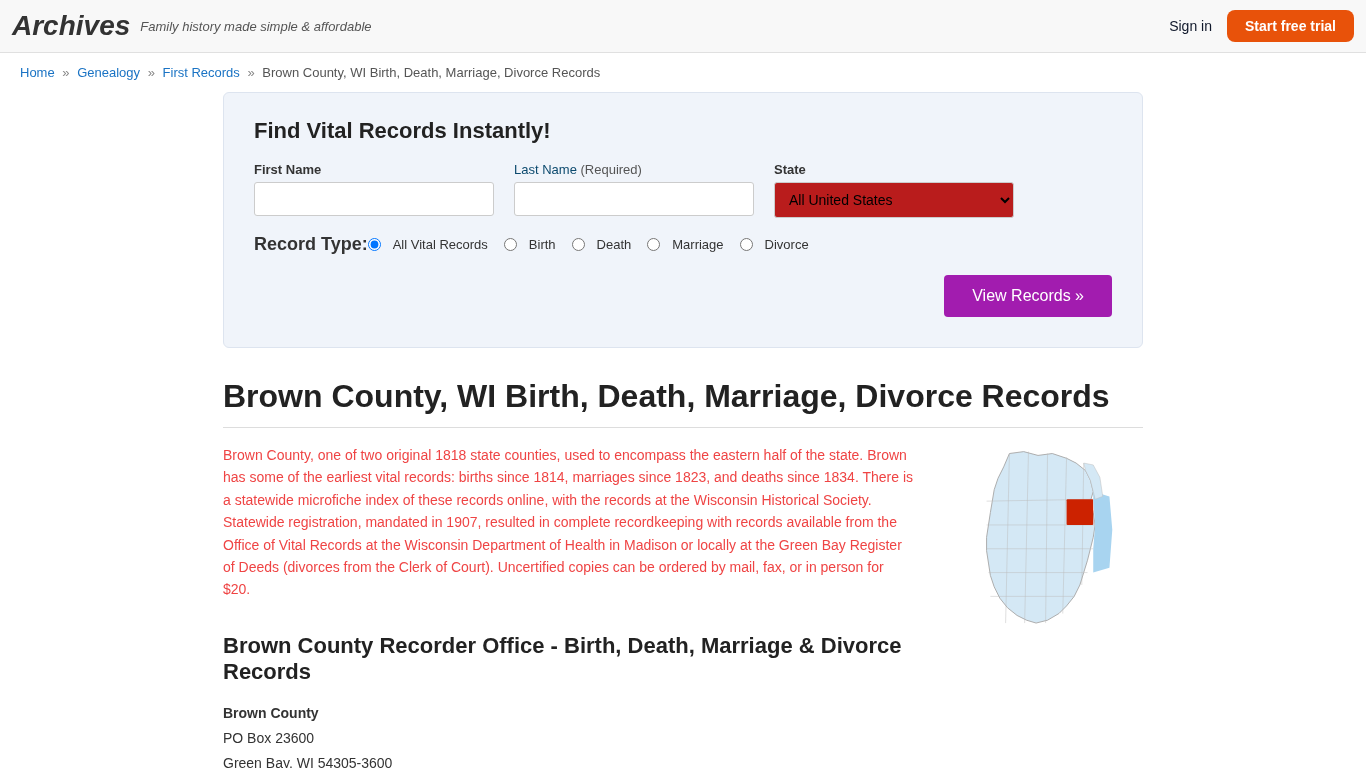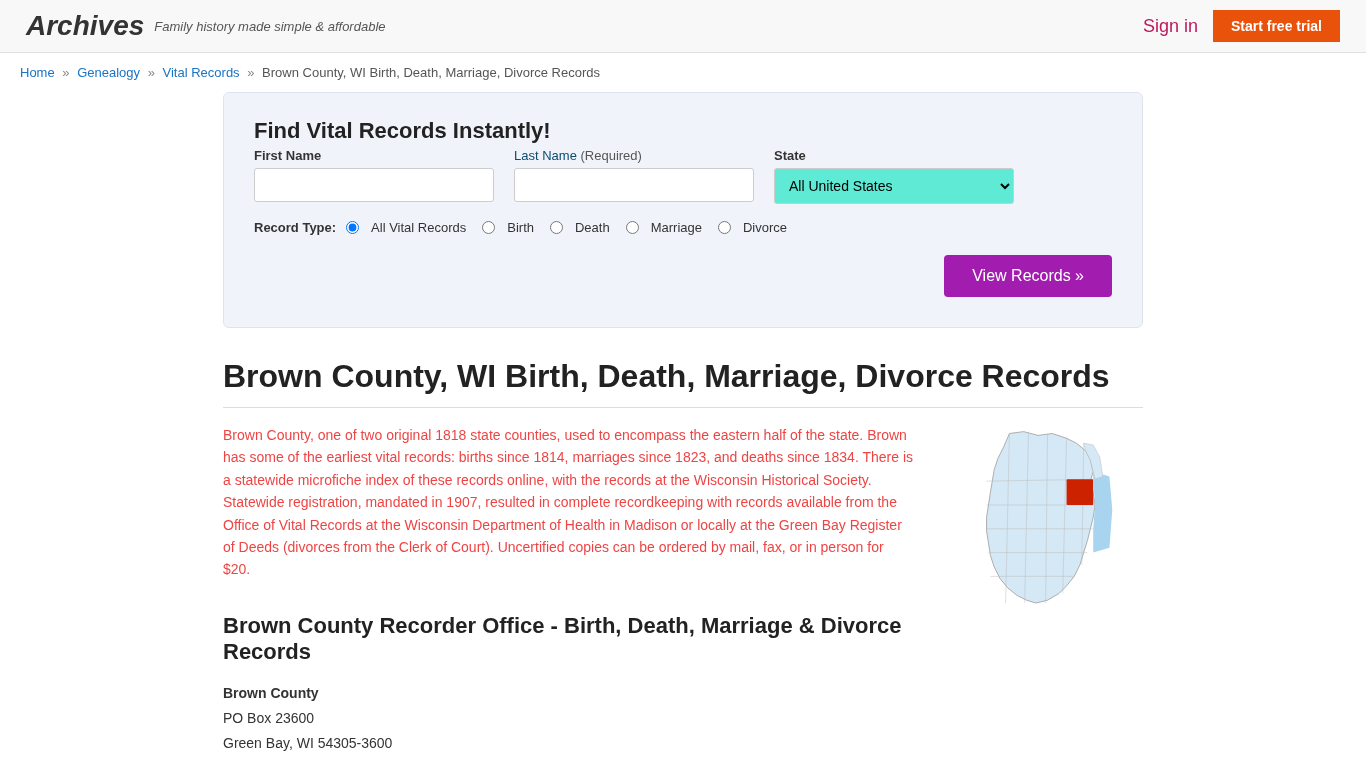--- a/index.html
+++ b/index.html
@@ -2,21 +2,21 @@
 <html><head>
   <meta charset="utf-8">
   <style>
     * { margin: 0; padding: 0; box-sizing: border-box; }
     body { font-family: Arial, Helvetica, sans-serif; font-size: 14px; color: #333; background: #fff; }
 
     
     #header {
       background: #f8f8f8;
       border-bottom: 1px solid #e0e0e0;
-      padding: 10px 26px;
+      padding: 10px 12px;
       display: flex;
       align-items: center;
       justify-content: space-between;
     }
     #header-left {
       display: flex;
       align-items: center;
       gap: 10px;
     }
     #logo-archives {
@@ -29,33 +29,33 @@
       font-size: 13px;
       color: #555;
       font-style: italic;
     }
     #header-right {
       display: flex;
       align-items: center;
       gap: 15px;
     }
     #signin-link {
-      color: #be185d;
+      color: #0f172a;
       text-decoration: none;
-      font-size: 18px;
+      font-size: 14px;
       text-align: right;
     }
     #start-trial-btn {
       background: #e8520a;
       color: #fff;
       border: none;
       padding: 8px 18px;
       font-size: 14px;
       font-weight: bold;
-      border-radius: 0;
+      border-radius: 8px;
       cursor: pointer;
     }
 
     
     #breadcrumb {
       padding: 12px 20px;
       font-size: 13px;
       color: #555;
       background: #fff;
     }
@@ -75,21 +75,21 @@
       background: #f0f4fa;
       border: 1px solid #dde4ef;
       border-radius: 6px;
       padding: 25px 30px 30px;
       margin-bottom: 30px;
     }
     #search-title {
       font-size: 22px;
       font-weight: bold;
       color: #222;
-      margin-bottom: 4px;
+      margin-bottom: 18px;
     }
     #search-fields {
       display: flex;
       gap: 20px;
       align-items: flex-start;
       margin-bottom: 16px;
       flex-wrap: wrap;
     }
     .field-group {
       display: flex;
@@ -112,34 +112,33 @@
       border-radius: 3px;
       font-size: 14px;
       background: #fff;
     }
     .field-group select {
       width: 240px;
       padding: 8px 10px;
       border: 1px solid #ccc;
       border-radius: 3px;
       font-size: 14px;
-      background: #5eead4;
+      background: #b91c1c;
       appearance: auto;
     }
     #record-type-row {
       display: flex;
       align-items: center;
       gap: 0;
       margin-bottom: 20px;
       flex-wrap: wrap;
     }
     #record-type-label {
       font-weight: bold;
-      font-size: 13px;
-      margin-right: 10px;
+      font-size: 18px;
     }
     .radio-option {
       display: flex;
       align-items: center;
       gap: 12px;
       margin-right: 16px;
       font-size: 13px;
       cursor: pointer;
     }
     .radio-option input[type="radio"] { cursor: pointer; }
@@ -224,21 +223,21 @@
     <a href="#" id="signin-link">Sign in</a>
     <button id="start-trial-btn">Start free trial</button>
   </div>
 </div>
 
 <div id="breadcrumb">
   <a href="#">Home</a>
   <span class="sep">»</span>
   <a href="#">Genealogy</a>
   <span class="sep">»</span>
-  <a href="#">Vital Records</a>
+  <a href="#">First Records</a>
   <span class="sep">»</span>
   <span class="current">Brown County, WI Birth, Death, Marriage, Divorce Records</span>
 </div>
 
 <div id="main">
 
   <div id="search-box">
     <div id="search-title">Find Vital Records Instantly!</div>
 
     <div id="search-fields">

